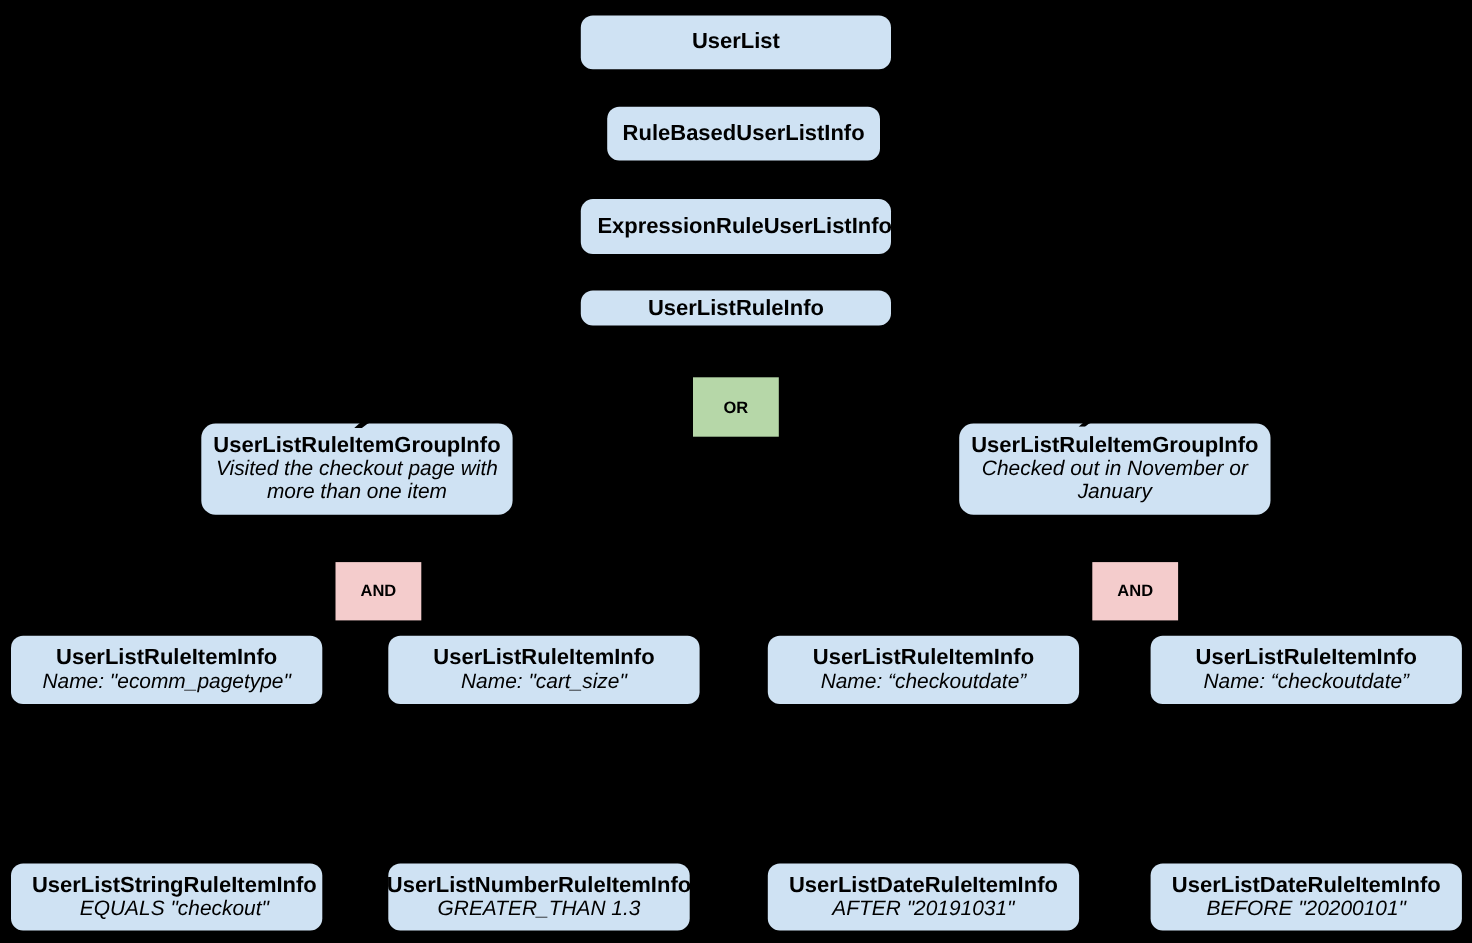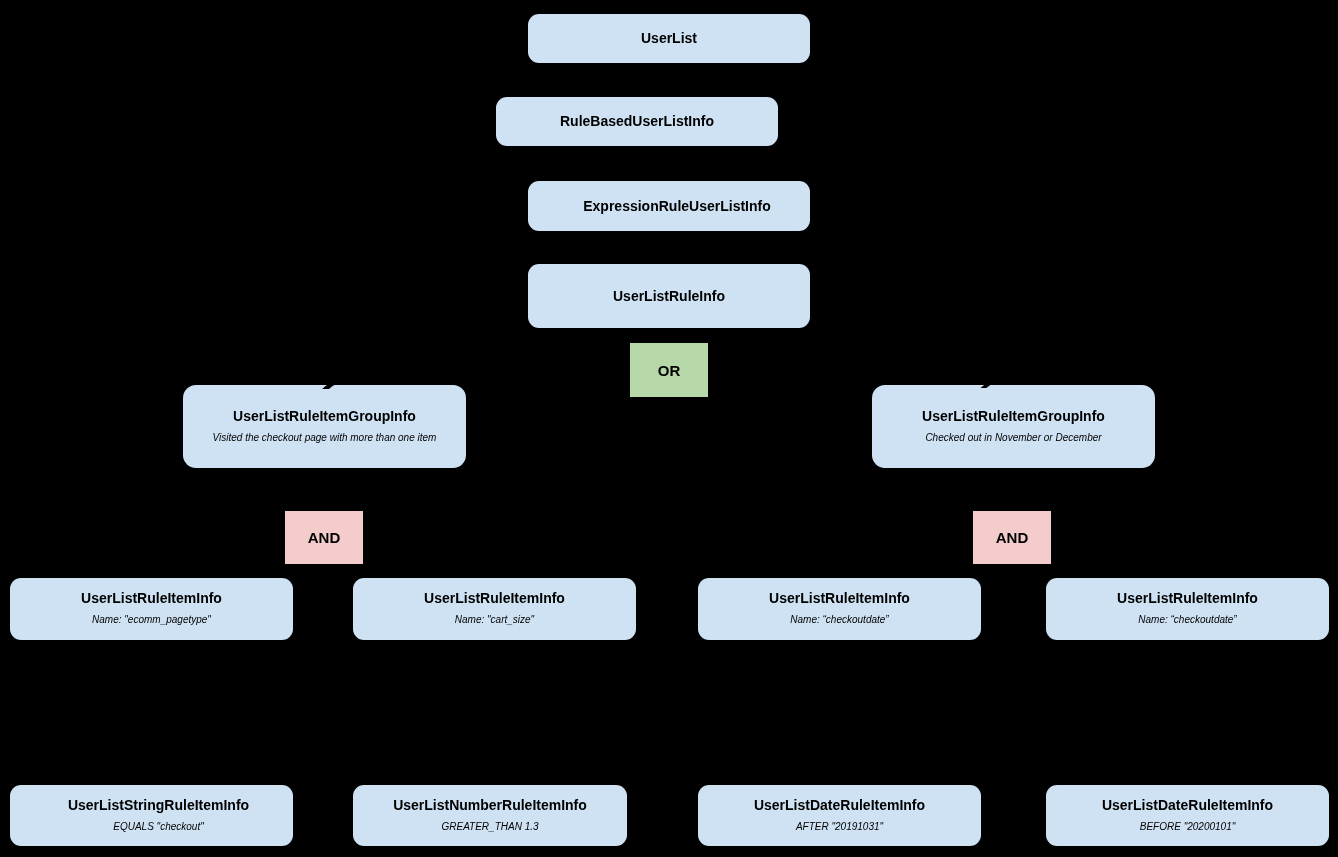--- a/index.html
+++ b/index.html
@@ -23,74 +23,74 @@
     display: flex;
     flex-direction: column;
     align-items: center;
     justify-content: center;
     text-align: center;
     box-sizing: border-box;
     padding: 4px 12px;
   }
   .node .title {
     font-weight: bold;
-    font-size: 14px;
+    font-size: 20px;
     line-height: 21px;
   }
   .node .desc {
     font-style: italic;
-    font-size: 10px;
+    font-size: 19px;
     line-height: 21px;
   }
   .chip {
     position: absolute;
     display: flex;
     align-items: center;
     justify-content: center;
     font-weight: bold;
     font-size: 15px;
     color: var(--text, #000000);
   }
   .chip.or  { background: var(--or-fill, #b6d7a8); }
-  .chip.and { background: var(--and-fill, #f4cccc); }
+  .chip.and { background: var(--and-fill, #f4cccc); margin-left: 20px; }
   .arrowhead {
     position: absolute;
     width: 30px;
     height: 18px;
   }
 </style>
 </head>
 <body>
 
 <div class="canvas">
 
   <div class="node" style="left:528px; top:14px;  width:282px; height:49px;">
     <span class="title">UserList</span>
   </div>
-  <div class="node" style="left:496px; top:97px;  width:282px; height:49px;text-align:center;">
+  <div class="node" style="left:552px; top:97px;  width:248px; height:49px;text-align:center;">
     <span class="title">RuleBasedUserListInfo</span>
   </div>
   <div class="node" style="left:528px; top:181px; width:282px; height:50px;padding-left:28px;">
     <span class="title">ExpressionRuleUserListInfo</span>
   </div>
-  <div class="node" style="left:528px; top:264px; width:282px; height:64px;">
+  <div class="node" style="left:528px; top:264px; width:282px; height:32px;">
     <span class="title">UserListRuleInfo</span>
   </div>
 
   <div class="chip or" style="left:630px; top:343px; width:78px; height:54px;text-align:right;">
     <span>OR</span>
   </div>
 
   <div class="node" style="left:183px; top:385px; width:283px; height:83px; border-radius:13px;">
     <span class="title">UserListRuleItemGroupInfo</span>
     <span class="desc">Visited the checkout page with more than one item</span>
   </div>
   <div class="node" style="left:872px; top:385px; width:283px; height:83px; border-radius:13px;">
     <span class="title">UserListRuleItemGroupInfo</span>
-    <span class="desc">Checked out in November or December</span>
+    <span class="desc">Checked out in November or January</span>
   </div>
 
   <svg class="arrowhead" style="left:322px; top:371px;" viewBox="0 0 30 18">
     <path d="M0 18 Q13 6 30 0 L30 8 Q14 11 7 18 Z" fill="#000000"></path>
   </svg>
   <svg class="arrowhead" style="left:980px; top:373px; width:26px; height:15px;" viewBox="0 0 30 18">
     <path d="M0 18 Q13 6 30 0 L30 8 Q14 11 7 18 Z" fill="#000000"></path>
   </svg>
 
   <div class="chip and" style="left:285px; top:511px; width:78px; height:53px;">

